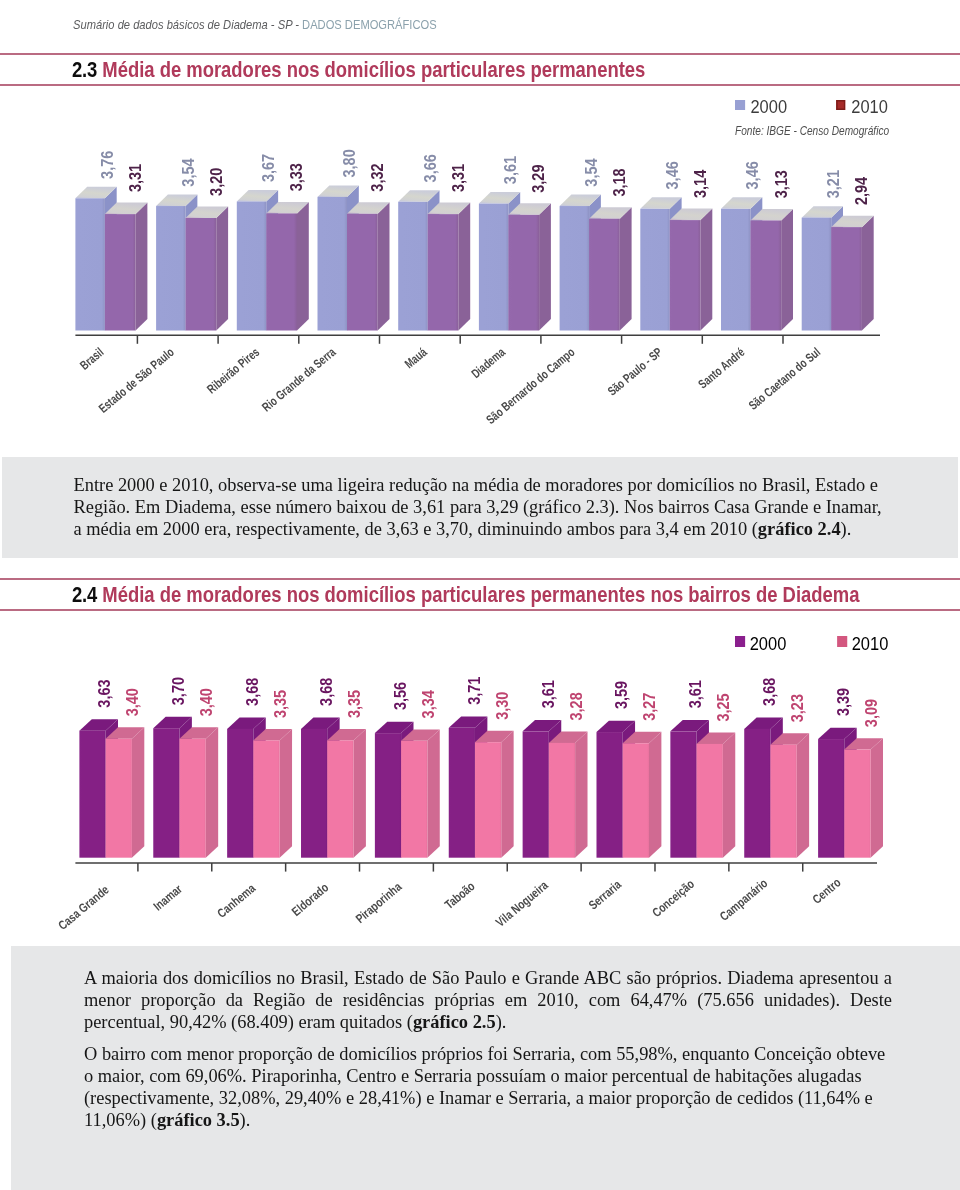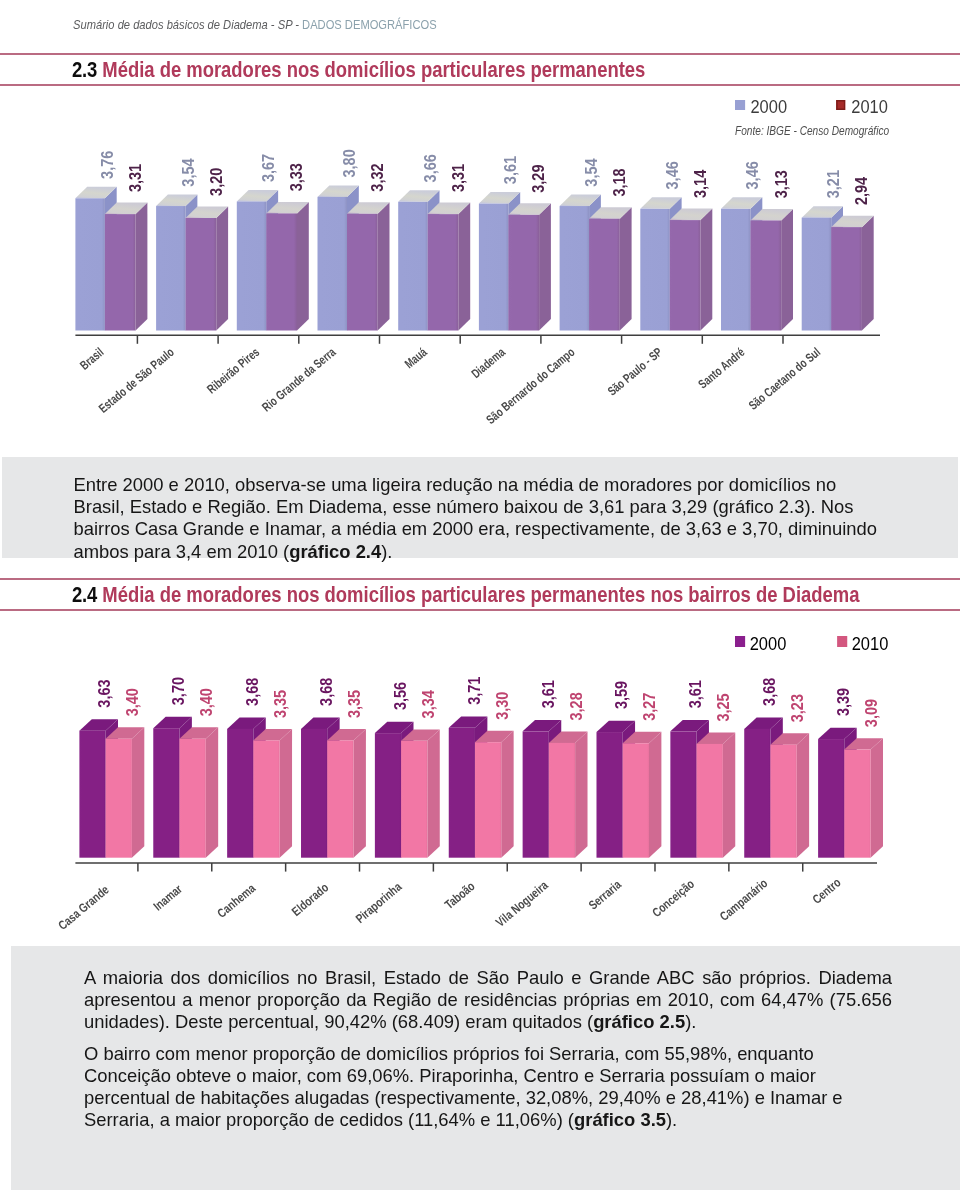--- a/index.html
+++ b/index.html
@@ -17,21 +17,21 @@
 
   
   .rule{position:absolute;left:0;width:960px;height:1.4px;background:#ba6b82;}
   .sectitle{position:absolute;white-space:nowrap;font-weight:bold;font-size:22.6px;
             transform-origin:left top;transform:scaleX(.816);}
   .sectitle .num{color:#0d0d0d;letter-spacing:-0.2px;}
   .sectitle .txt{color:#b03a5b;}
 
   
   .notebox{position:absolute;background:#e6e7e8;box-sizing:border-box;}
-  .notebox p{margin:0;font-family:Liberation Sans, sans-serif;font-size:18.4px;
+  .notebox p{margin:0;font-family:Liberation Serif, serif;font-size:18.4px;
              color:#161616;line-height:22.2px;text-align:justify;}
   .notebox p:last-child{text-align:left;}
   .notebox b{font-weight:bold;}
 
   
   .chart{position:absolute;}
   .chart svg{display:block;}
   .legend{position:absolute;font-size:17.9px;color:#3a3a3a;white-space:nowrap;line-height:17.9px;
           transform-origin:left top;transform:scaleX(.92);}
   .legend .sw{display:inline-block;width:10.6px;height:10.6px;margin-right:6.2px;vertical-align:baseline;}

